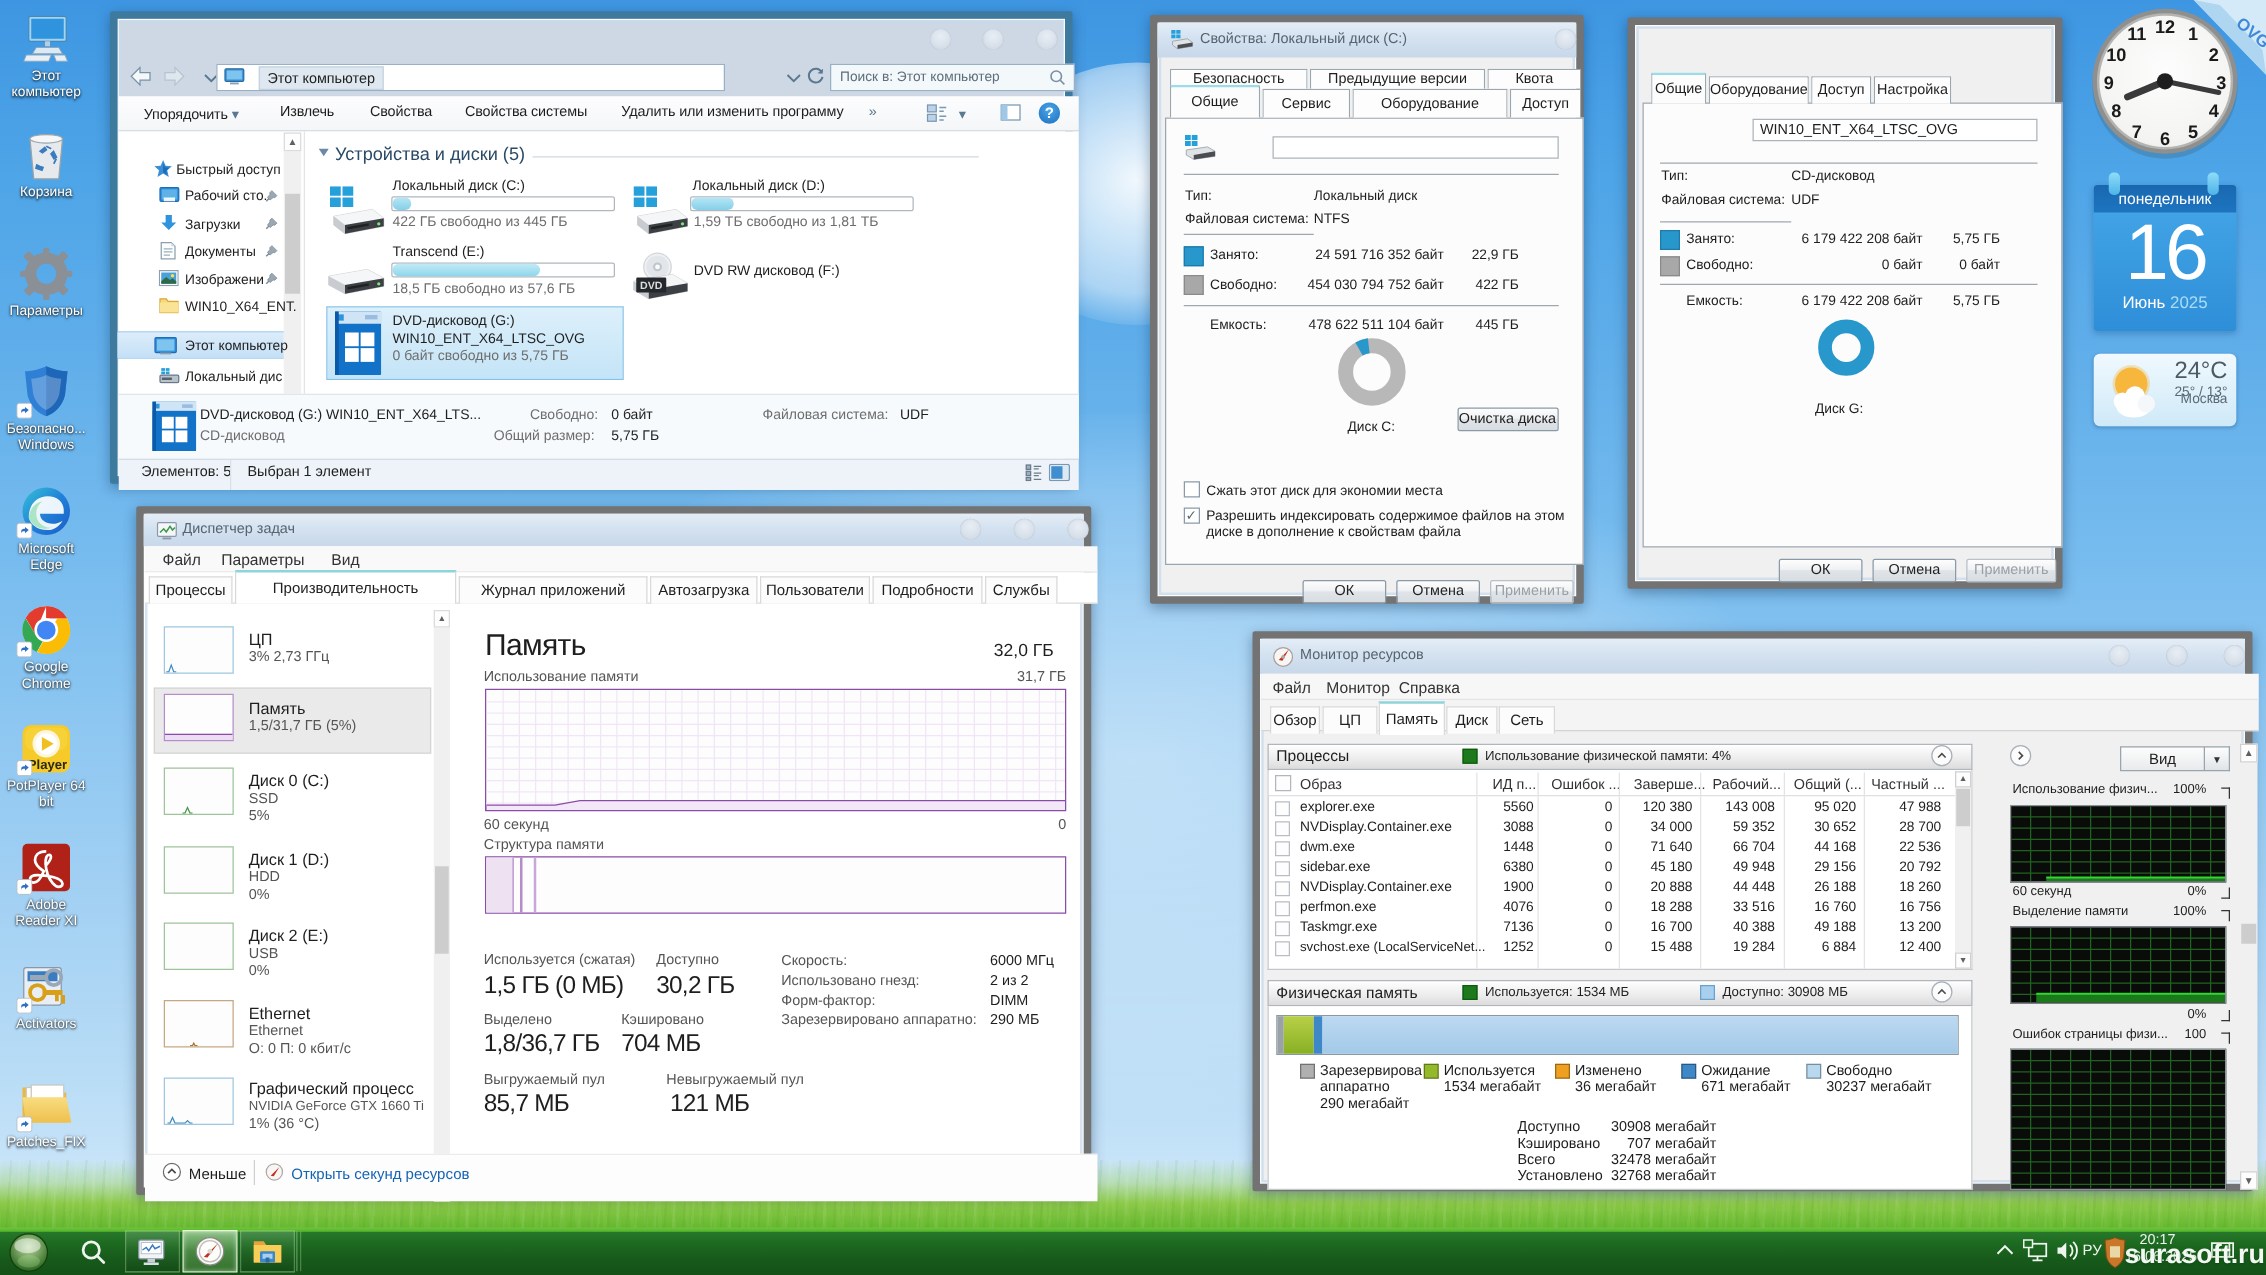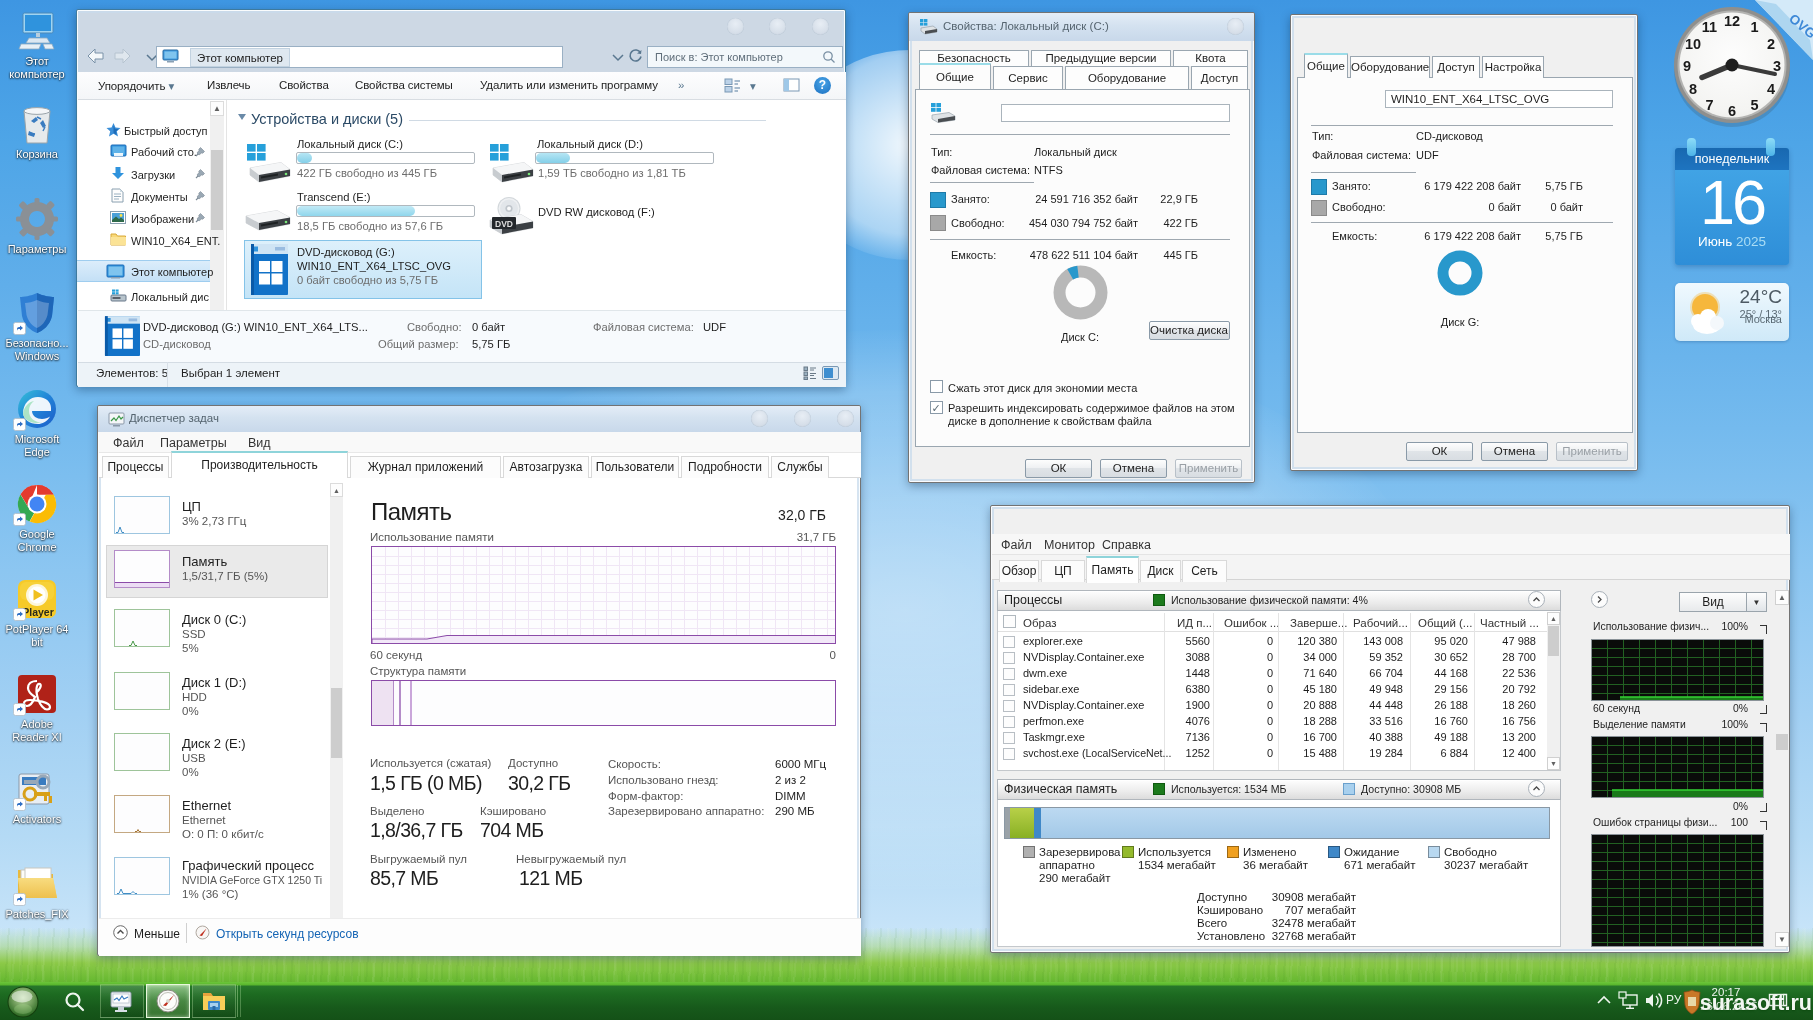--- a/index.html
+++ b/index.html
@@ -40,22 +40,22 @@
 #calendar .mon{color:#fff;font-size:13.5px;text-align:center;margin-top:0px;}
 #calendar .mon span{color:#aaddf5;}
 .hang{position:absolute;top:-10px;width:9px;height:18px;border-radius:4px;background:linear-gradient(180deg,#8edcf8,#4db4e8);}
 #weather{position:absolute;left:1675px;top:283px;width:114px;height:58px;border-radius:5px;
 background:linear-gradient(180deg,#f0f9fe,#cfe9f8);box-shadow:0 1px 3px rgba(0,40,90,.25);}
 #weather .t{position:absolute;right:7px;top:3px;font-size:19px;color:#4d5a64;}
 #weather .hilo{position:absolute;right:7px;top:25px;font-size:11px;color:#5a6a74;}
 #weather .city{position:absolute;right:7px;top:30px;font-size:11px;color:#5a6a74;margin-left:16px;}
 
 .win{position:absolute;background:#f0f0f0;
-border:1px solid #737373;border-radius:2px;
-box-shadow:inset 0 0 0 1px rgba(255,255,255,.9), inset 0 0 0 3px rgba(200,219,236,.75), 0 3px 10px rgba(0,30,60,.35);}
+border:6px solid #737373;border-radius:2px;
+box-shadow:inset 0 0 0 1px rgba(255,255,255,.9), inset 0 0 0 3px rgba(200,219,236,.75), 0 3px 10px rgba(0,30,60,.35);margin-left:12px;}
 .win .tbar{position:relative;height:28px;border-radius:2px 2px 0 0;
 background:linear-gradient(180deg,#e4edf7 0,#d4e2f0 45%,#c8d8ea 100%);}
 .win .tbar .ttext{position:absolute;left:28px;top:7px;font-size:11.5px;color:#55646f;white-space:nowrap;}
 .capcircle{position:absolute;top:4px;width:17px;height:17px;border-radius:50%;
 background:radial-gradient(circle at 50% 35%,#e8eef5,#ccd6e2);box-shadow:inset 0 0 1px #9fb0c0;}
 
 .btn{position:absolute;height:19px;border:1px solid #8a9aa8;border-radius:2px;font-size:11.5px;color:#222;
 background:linear-gradient(180deg,#fdfdfd,#eff1f3 45%,#e0e4e8 50%,#d8dde2);text-align:center;line-height:17px;}
 .btn.dis{color:#9aa0a6;border-color:#b8c0c8;}
 
@@ -659,21 +659,21 @@
   <div class="mg" style="left:16px;top:389px;border-color:#c4a882"><svg width="54" height="36">
         <polyline points="20,35.5 22,35.5 23,33.5 24,35.5 26,35.5" fill="none" stroke="#a87838" stroke-width="1"></polyline>
       </svg></div>
   <div class="abs tt1" style="left:84px;top:392px">Ethernet</div>
     <div class="abs tt2" style="left:84px;top:408px">Ethernet</div>
     <div class="abs tt2" style="left:84px;top:422px">О: 0 П: 0 кбит/с</div>
   <div class="mg" style="left:16px;top:451px;border-color:#9ec6e0"><svg width="54" height="36">
         <polyline points="2,35.5 4,35.5 6,31 8,35.5 16,35.5 18,33.5 20,35.5 22,35.5" fill="none" stroke="#3f8cc4" stroke-width="1"></polyline>
       </svg></div>
   <div class="abs tt1" style="left:84px;top:452px">Графический процесс</div>
-    <div class="abs tt2" style="left:84px;top:468px;font-size:10.5px">NVIDIA GeForce GTX 1250 Ti</div>
+    <div class="abs tt2" style="left:84px;top:468px;font-size:10.5px">NVIDIA GeForce GTX 1660 Ti</div>
     <div class="abs tt2" style="left:84px;top:482px">1%  (36 °C)</div>
 
   <div class="abs" style="left:232px;top:77px;width:13px;height:473px;background:#f0f0f0"></div>
   <div class="abs" style="left:232px;top:77px;width:13px;height:14px;background:#fdfdfd;border:1px solid #dcdcdc;color:#606060;font-size:7px;text-align:center;line-height:13px">▲</div>
   <div class="abs" style="left:232px;top:536px;width:13px;height:14px;background:#fdfdfd;border:1px solid #dcdcdc;color:#606060;font-size:7px;text-align:center;line-height:13px">▼</div>
   <div class="abs" style="left:233px;top:282px;width:11px;height:70px;background:#cdcdcd"></div>
 
   <div class="abs" style="left:273px;top:92px;font-size:24px;font-weight:300;color:#1e1e1e;letter-spacing:-.5px">Память</div>
   <div class="abs" style="left:600px;top:101px;width:128px;text-align:right;font-size:14px;color:#1e1e1e">32,0 ГБ</div>
   <div class="abs tt2" style="left:272px;top:125px">Использование памяти</div>
@@ -860,26 +860,37 @@
   <div class="cell" style="left:41px;top:186.4px">Свободно:</div>
   <div class="cell rt" style="left:110px;top:186.4px;width:120px">0 байт</div>
   <div class="cell rt" style="left:222px;top:186.4px;width:70px">0 байт</div>
   <sep style="left:20px;top:207px;width:302px"></sep>
   <div class="cell" style="left:41px;top:215px">Емкость:</div>
   <div class="cell rt" style="left:110px;top:215px;width:120px">6 179 422 208 байт</div>
   <div class="cell rt" style="left:222px;top:215px;width:70px">5,75 ГБ</div>
   <svg class="abs" style="left:146px;top:235px" width="46" height="46" viewBox="0 0 46 46">
     <circle cx="23" cy="23" r="17" fill="none" stroke="#2898cc" stroke-width="11"></circle>
   </svg>
-  <div class="cell" style="left:144px;top:301px;width:50px;text-align:center">Диск G:</div>
+  <div class="cell" style="left:144px;top:301px;width:50px;text-align:left">Диск G:</div>
   <div class="btn" style="left:115px;top:427px;width:67px">ОК</div>
   <div class="btn" style="left:190px;top:427px;width:67px">Отмена</div>
   <div class="btn dis" style="left:265px;top:427px;width:72px">Применить</div>
 </div>
 <div id="resmon" class="win" style="left:990px;top:505px;width:800px;height:448px">
+  <div class="tbar">
+    <svg class="abs" style="left:10px;top:6px" width="17" height="17" viewBox="0 0 17 17">
+        <circle cx="8.5" cy="8.5" r="7.5" fill="#f8f6f4" stroke="#a8a09a"></circle>
+        <path d="M13,2.5 L5,11 L8,11.5 Z" fill="#c03020"></path>
+        <circle cx="8.5" cy="8.5" r="1.5" fill="#b0aaa4"></circle>
+      </svg>
+    <div class="ttext" style="left:32px">Монитор ресурсов</div>
+    <div class="capcircle" style="left:679px;top:5px"></div>
+      <div class="capcircle" style="left:725px;top:5px"></div>
+      <div class="capcircle" style="left:771px;top:5px"></div>
+  </div>
   <div class="abs" style="left:1px;top:28px;width:798px;height:21px;background:#f7f7f7;border-bottom:1px solid #e4e4e4"></div>
   <div class="abs tmenu" style="left:10px;top:32px">Файл</div>
   <div class="abs tmenu" style="left:53px;top:32px">Монитор</div>
   <div class="abs tmenu" style="left:111px;top:32px">Справка</div>
   <div class="abs" style="left:1px;top:49px;width:798px;height:25px;background:#f4f4f4;border-bottom:1px solid #d4d4d4"></div>
   <div class="ttab" style="left:8px;top:54px;width:40px">Обзор</div>
   <div class="ttab" style="left:50px;top:54px;width:44px">ЦП</div>
   <div class="ttab on" style="left:95px;top:50px;width:53px">Память</div>
   <div class="ttab" style="left:149px;top:54px;width:41px">Диск</div>
   <div class="ttab" style="left:191px;top:54px;width:45px">Сеть</div>

